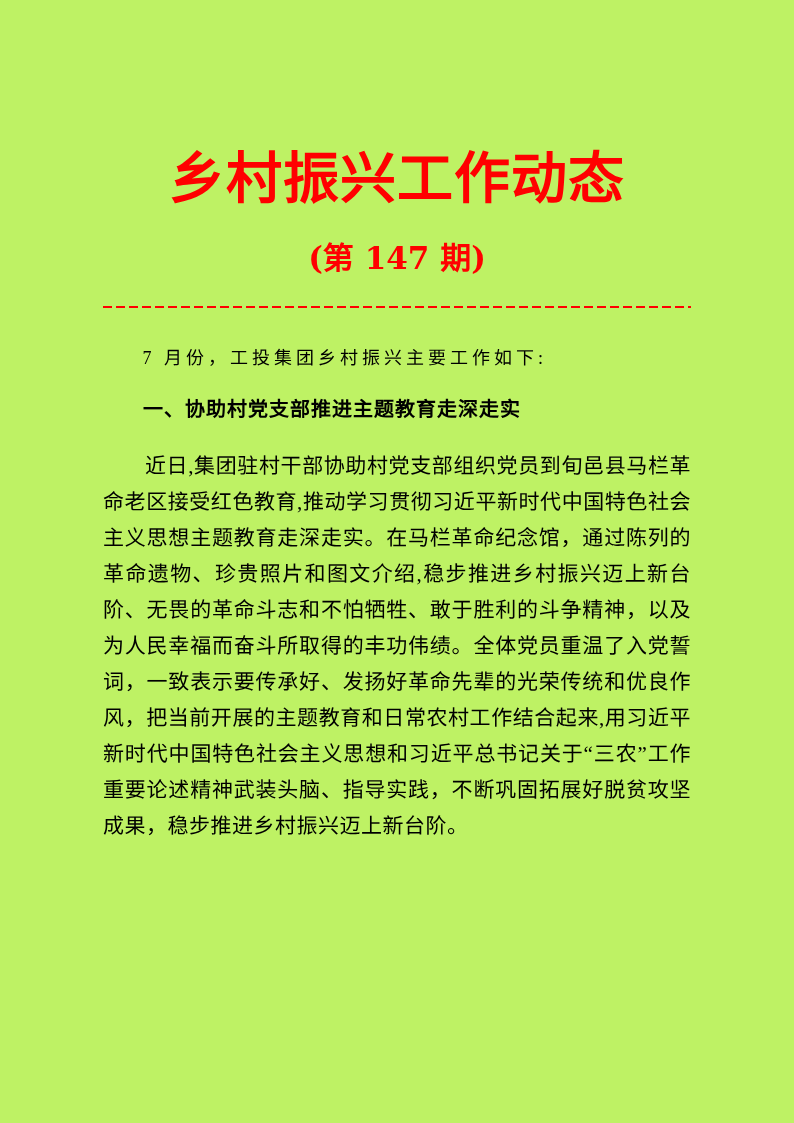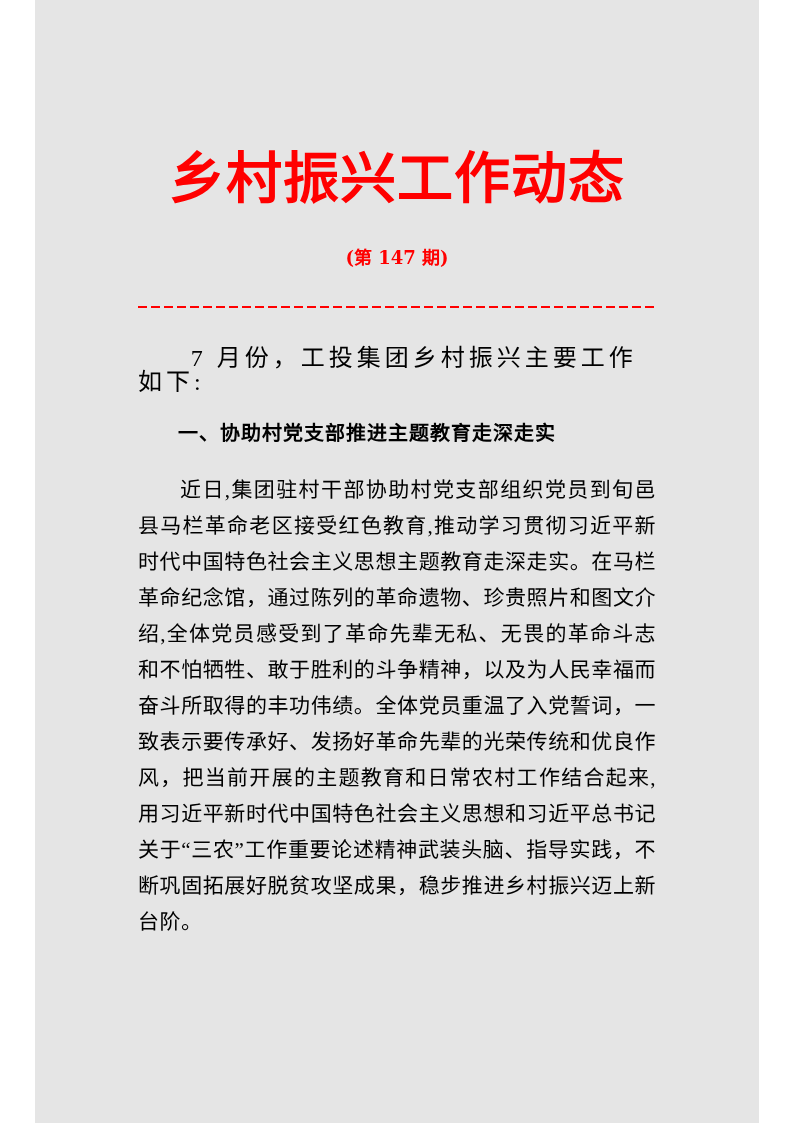--- a/index.html
+++ b/index.html
@@ -2,24 +2,24 @@
 <html lang="zh-CN"><head>
 <meta charset="utf-8">
 <style>
   html, body {
     margin: 0;
     padding: 0;
     background: #ffffff;
   }
   .page {
     position: relative;
-    width: 724px;
+    width: 794px;
     height: 1123px;
     margin: 0 auto;
-    background: #e5e5e5;
+    background: #bef264;
     box-sizing: border-box;
     padding: 142px 103px 0 103px;
     overflow: hidden;
     color: #000000;
     font-family: "Liberation Serif", "DejaVu Serif", serif;
   }
   .masthead-title {
     margin: 0;
     text-align: center;
     color: #ff0000;
@@ -29,35 +29,35 @@
     line-height: 72px;
     letter-spacing: 1px;
     white-space: nowrap;
   }
   .issue-line {
     margin: 26px 0 0 0;
     text-align: center;
     color: #ff0000;
     font-family: "DejaVu Serif", "Liberation Serif", serif;
     font-weight: bold;
-    font-size: 18px;
+    font-size: 31px;
     line-height: 36px;
   }
   .dashed-separator {
     margin-top: 30px;
     height: 2px;
     background: repeating-linear-gradient(
       to right,
       #ff0000 0px, #ff0000 9px,
       transparent 9px, transparent 13px
     );
   }
   .intro-paragraph {
     margin: 38px 0 0 0;
-    font-size: 24px;
+    font-size: 18px;
     line-height: 24px;
     letter-spacing: 4px;
     text-indent: 2.2em;
     color: #000000;
   }
   .section-heading {
     margin: 26px 0 8px 0;
     font-family: "DejaVu Sans", "Liberation Sans", sans-serif;
     font-weight: bold;
     font-size: 20px;
@@ -83,14 +83,14 @@
   <h1 class="masthead-title">乡村振兴工作动态</h1>
 
   <div class="issue-line">(第 147 期)</div>
 
   <div class="dashed-separator"></div>
 
   <p class="intro-paragraph">7 月份，工投集团乡村振兴主要工作如下:</p>
 
   <h2 class="section-heading">一、协助村党支部推进主题教育走深走实</h2>
 
-  <p class="body-paragraph">近日,集团驻村干部协助村党支部组织党员到旬邑县马栏革命老区接受红色教育,推动学习贯彻习近平新时代中国特色社会主义思想主题教育走深走实。在马栏革命纪念馆，通过陈列的革命遗物、珍贵照片和图文介绍,全体党员感受到了革命先辈无私、无畏的革命斗志和不怕牺牲、敢于胜利的斗争精神，以及为人民幸福而奋斗所取得的丰功伟绩。全体党员重温了入党誓词，一致表示要传承好、发扬好革命先辈的光荣传统和优良作风，把当前开展的主题教育和日常农村工作结合起来,用习近平新时代中国特色社会主义思想和习近平总书记关于“三农”工作重要论述精神武装头脑、指导实践，不断巩固拓展好脱贫攻坚成果，稳步推进乡村振兴迈上新台阶。</p>
+  <p class="body-paragraph">近日,集团驻村干部协助村党支部组织党员到旬邑县马栏革命老区接受红色教育,推动学习贯彻习近平新时代中国特色社会主义思想主题教育走深走实。在马栏革命纪念馆，通过陈列的革命遗物、珍贵照片和图文介绍,稳步推进乡村振兴迈上新台阶、无畏的革命斗志和不怕牺牲、敢于胜利的斗争精神，以及为人民幸福而奋斗所取得的丰功伟绩。全体党员重温了入党誓词，一致表示要传承好、发扬好革命先辈的光荣传统和优良作风，把当前开展的主题教育和日常农村工作结合起来,用习近平新时代中国特色社会主义思想和习近平总书记关于“三农”工作重要论述精神武装头脑、指导实践，不断巩固拓展好脱贫攻坚成果，稳步推进乡村振兴迈上新台阶。</p>
 </div>
 
 </body></html>

